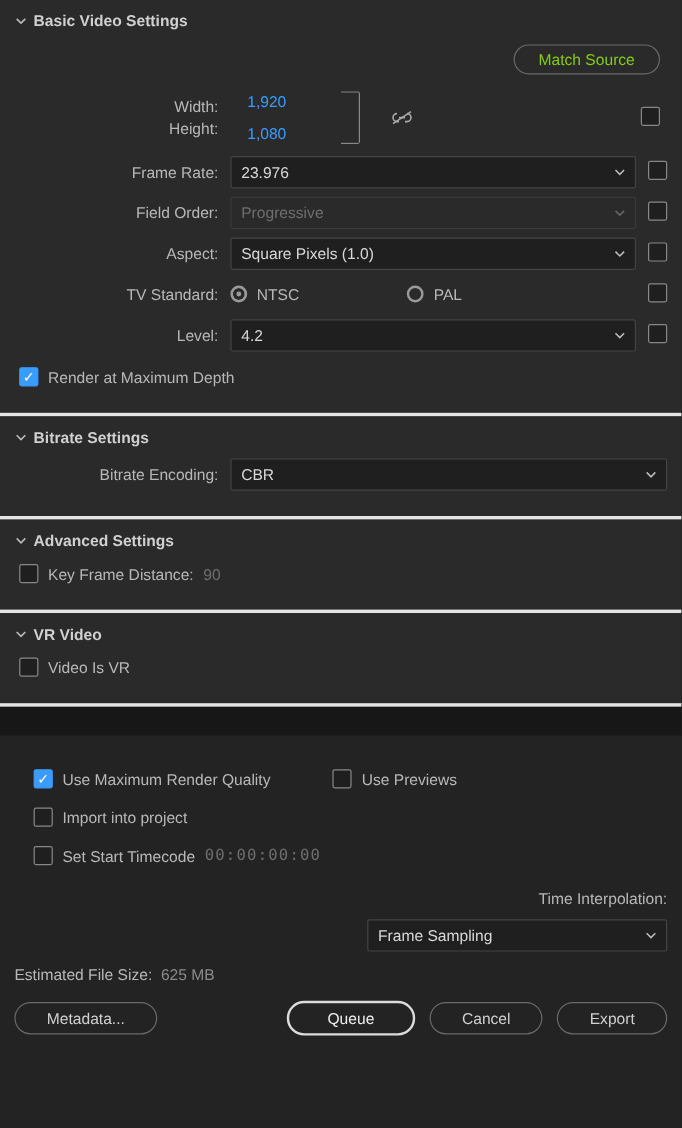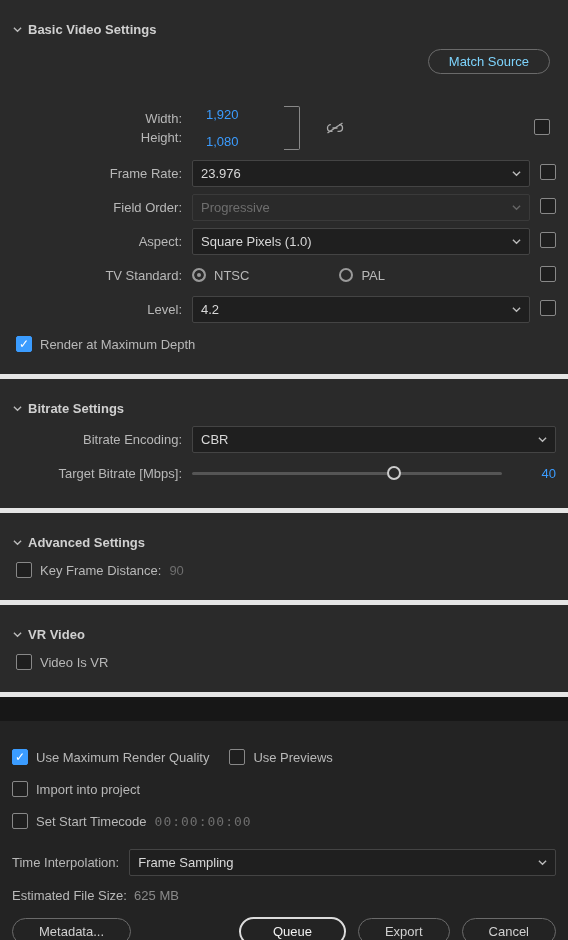--- a/index.html
+++ b/index.html
@@ -1,21 +1,21 @@
 <!DOCTYPE html>
 <html><head>
 <meta charset="utf-8">
 <style>
 * { box-sizing: border-box; margin: 0; padding: 0; font-family: 'Segoe UI', Tahoma, sans-serif; }
 body { background: #232323; color: #b8b8b8; width: 568px; height: 940px; overflow: hidden; font-size: 13px; }
-.panel { background: #2a2a2a; padding: 16px 12px 18px 12px; border-bottom: 5px solid #e5e5e5; }
+.panel { background: #2a2a2a; padding: 4px 12px 18px 12px; border-bottom: 3px solid #e5e5e5; }
 .section-header { display: flex; align-items: center; gap: 6px; padding: 6px 0 6px 0; font-weight: 600; color: #d0d0d0; }
 .chev { width: 10px; height: 10px; display: inline-flex; align-items: center; justify-content: center; }
 .chev svg { width: 9px; height: 9px; }
-.match-btn { float: right; margin: 6px 6px 26px 0; background: transparent; border: 1px solid #6a6a6a; color: #7dd3fc; border-radius: 16px; padding: 4px 20px; cursor: pointer; font-size: 13px; }
+.match-btn { float: right; margin: 6px 6px 8px 0; background: transparent; border: 1px solid #6a6a6a; color: #84cc16; border-radius: 16px; padding: 4px 20px; cursor: pointer; font-size: 13px; }
 .row { display: flex; align-items: center; min-height: 34px; gap: 10px; }
 .lbl { width: 170px; text-align: right; color: #b8b8b8; }
 .val-blue { color: #3b9cff; cursor: pointer; }
 .dim-labels { display: flex; flex-direction: column; align-items: flex-end; gap: 4px; width: 170px; }
 .dim-vals { display: flex; flex-direction: column; gap: 12px; margin-left: 14px; width: 50px; justify-content: flex-end; }
 .link-bracket { margin-left: 18px; width: 16px; height: 44px; border-right: 1px solid #888; border-top: 1px solid #888; border-bottom: 1px solid #888; border-top-right-radius: 2px; border-bottom-right-radius: 2px; }
 .link-icon { margin-left: 14px; display: flex; align-items: center; justify-content: center; width: 22px; height: 22px; color: #b8b8b8; }
 .link-icon svg { width: 20px; height: 16px; }
 .end-check { margin-left: auto; margin-right: 6px; }
 .select { flex: 1; background: #1f1f1f; border: 1px solid #444; color: #d8d8d8; padding: 5px 8px; display: flex; align-items: center; position: relative; border-radius: 2px; cursor: pointer; }
@@ -29,24 +29,24 @@
 .checkbox { width: 16px; height: 16px; border: 1px solid #888; background: #1f1f1f; display: inline-flex; align-items: center; justify-content: center; cursor: pointer; flex-shrink: 0; border-radius: 2px; }
 .checkbox.checked { background: #3b9cff; border-color: #3b9cff; }
 .checkbox.checked::after { content: '✓'; color: #fff; font-size: 12px; line-height: 1; }
 .inline-check { display: flex; align-items: center; gap: 8px; margin: 6px 0 4px 0; }
 .slider-wrap { flex: 1; display: flex; align-items: center; gap: 14px; }
 .slider-track { flex: 1; height: 3px; background: #555; position: relative; border-radius: 2px; }
 .slider-thumb { position: absolute; top: 50%; transform: translate(-50%, -50%); width: 14px; height: 14px; border: 2px solid #ccc; border-radius: 50%; background: #2a2a2a; cursor: pointer; }
 .slider-val { color: #3b9cff; width: 40px; text-align: right; }
 .dim-text { color: #6e6e6e; }
 .footer { background: #232323; padding: 12px 12px 10px 12px; }
-.footer .inline-check { margin: 8px 0; }
+.footer .inline-check { margin: 8px 16px; }
 .footer-row { display: flex; align-items: center; gap: 20px; margin: 8px 0; }
 .tc-val { color: #6e6e6e; font-family: monospace; letter-spacing: 1px; }
-.interp-row { display: flex; align-items: center; gap: 10px; margin: 12px 0; }
+.interp-row { display: flex; align-items: flex-end; gap: 10px; margin: 12px 0; flex-direction: column; }
 .interp-row .lbl2 { color: #b8b8b8; }
 .interp-select { width: 250px; }
 .est { margin: 10px 0 14px 0; color: #b8b8b8; }
 .est-val { color: #8a8a8a; }
 .btn-row { display: flex; gap: 12px; align-items: center; }
 .pill-btn { background: transparent; border: 1px solid #6a6a6a; color: #d0d0d0; border-radius: 18px; padding: 5px 26px; cursor: pointer; font-size: 13px; }
 .pill-btn.primary { border-width: 2px; border-color: #dcdcdc; color: #f0f0f0; padding: 5px 32px; }
 .btn-spacer { flex: 1; }
 .clearfix::after { content: ''; display: block; clear: both; }
 .rows-block { margin-left: 0; }
@@ -167,29 +167,20 @@
   <div class="row">
     <span class="lbl">Bitrate Encoding:</span>
     <div class="select">
       <span>CBR</span>
       <span class="sel-caret"><svg viewBox="0 0 10 10">
             <path d="M1 3 L5 7 L9 3" stroke="#bbb" stroke-width="1.5" fill="none"></path>
           </svg></span>
     </div>
   </div>
 
-  <div class="row">
-    <span class="lbl">Target Bitrate [Mbps]:</span>
-    <div class="slider-wrap">
-      <div class="slider-track">
-        <div class="slider-thumb" style="left:65%"></div>
-      </div>
-      <span class="slider-val">40</span>
-    </div>
-  </div>
 </div>
 
 <div class="panel">
   <div class="section-header">
     <span class="chev">
       <svg viewBox="0 0 10 10">
           <path d="M1 3 L5 7 L9 3" stroke="#bbb" stroke-width="1.5" fill="none"></path>
         </svg>
     </span>
     <span>Advanced Settings</span>
@@ -255,16 +246,16 @@
 
   <div class="est">
     <span>Estimated File Size:</span>
     &nbsp;<span class="est-val">625 MB</span>
   </div>
 
   <div class="btn-row">
     <button class="pill-btn">Metadata...</button>
     <span class="btn-spacer"></span>
     <button class="pill-btn primary">Queue</button>
+    <button class="pill-btn">Cancel</button>
     <button class="pill-btn">Export</button>
-    <button class="pill-btn">Cancel</button>
   </div>
 </div>
 
 </body></html>

